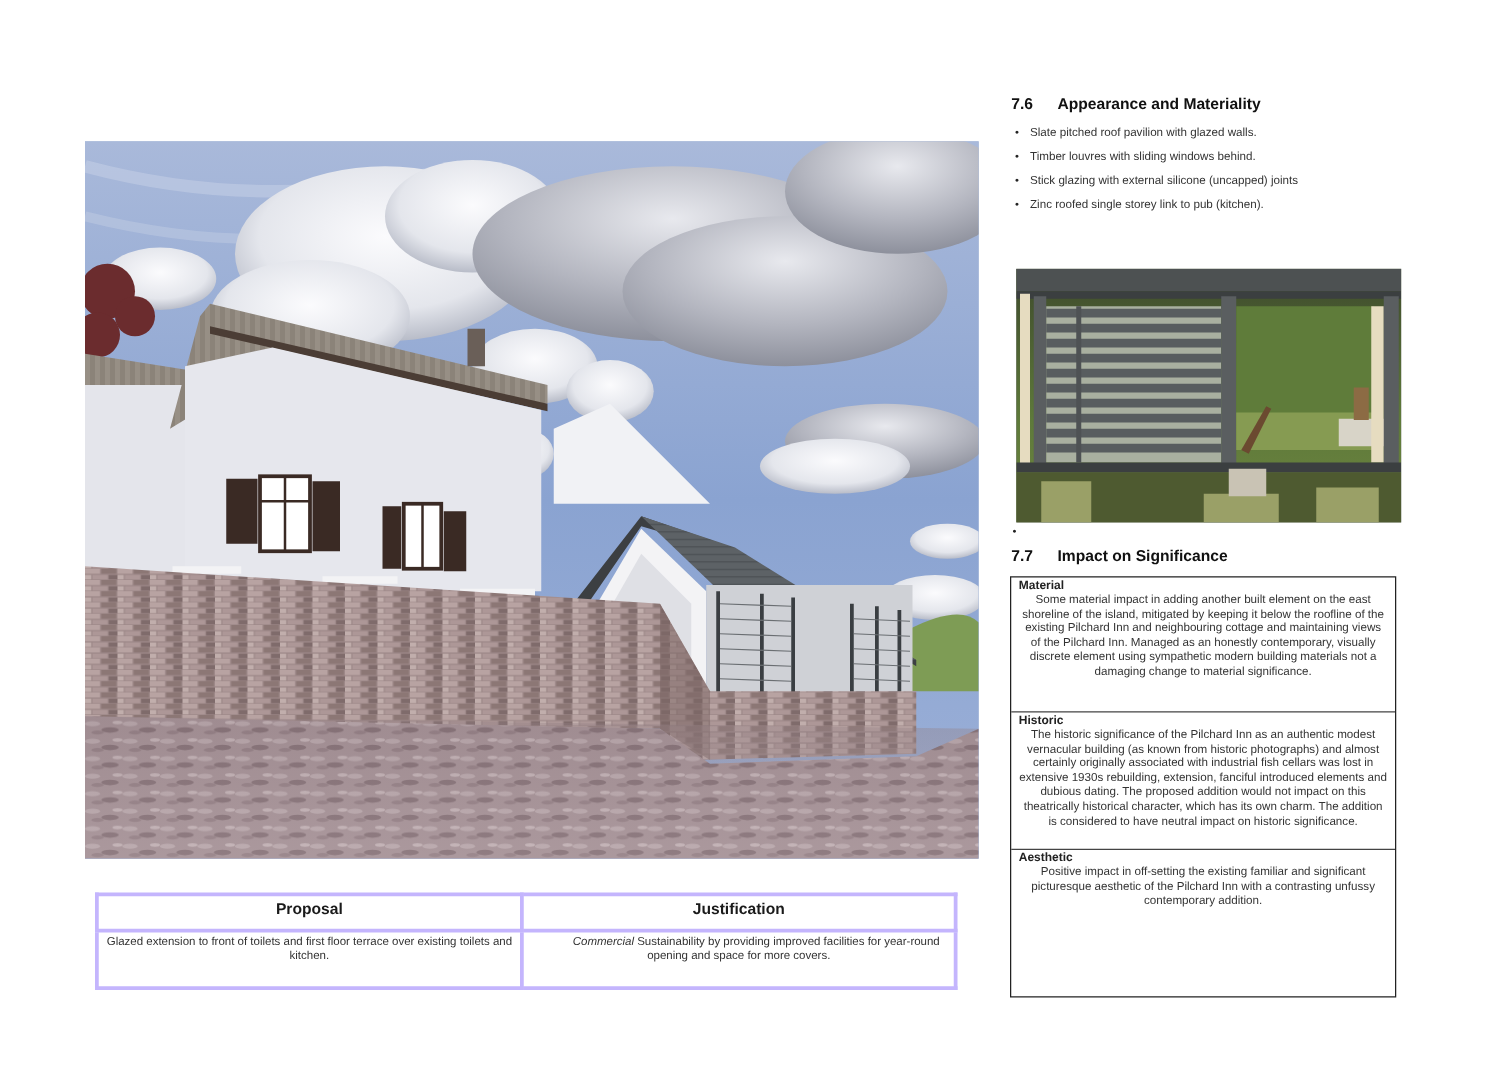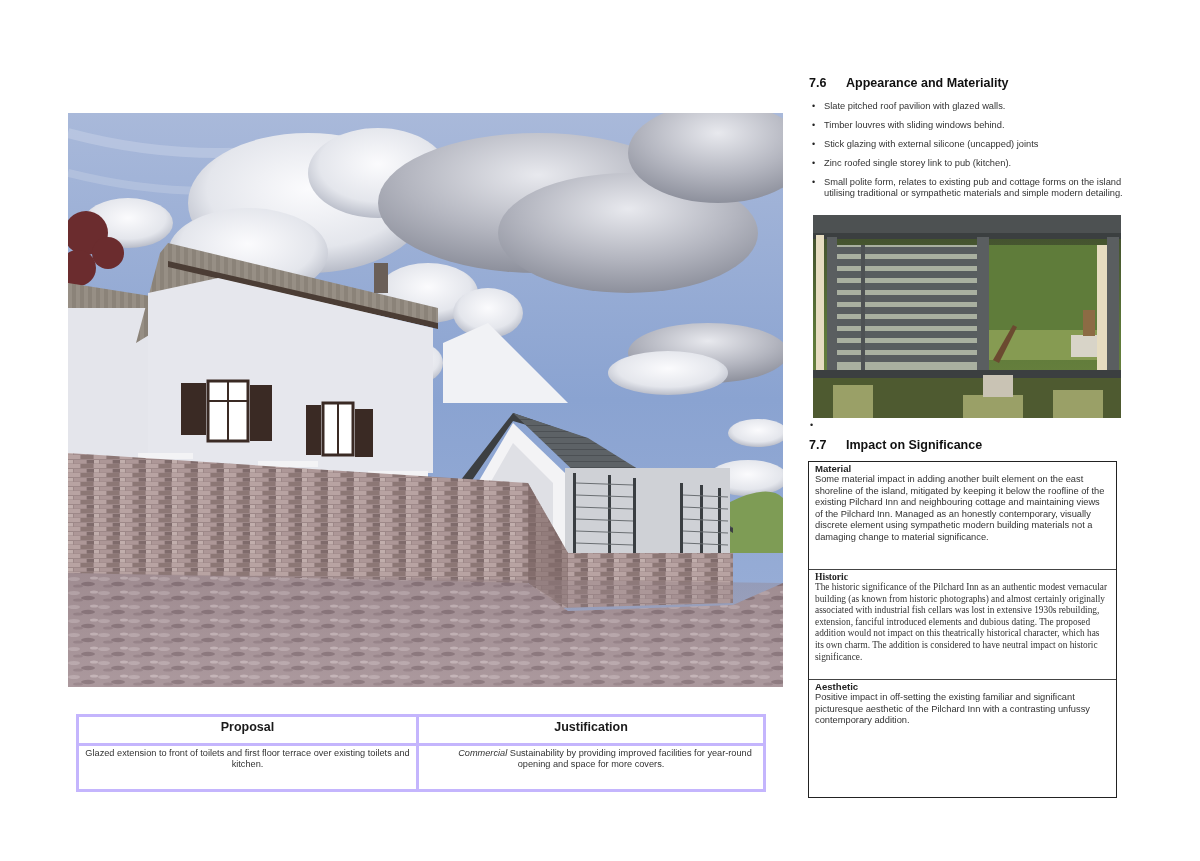--- a/index.html
+++ b/index.html
@@ -25,24 +25,24 @@
 
   .photo { position: absolute; left: 813px; top: 215px; width: 308px; height: 203px; overflow: hidden; background: #5a6350; }
   .photo svg { display: block; width: 100%; height: 100%; }
 
   .stray-bullet { position: absolute; left: 810px; top: 420px; font-size: 9px; color: #222; }
 
   .impact-box { position: absolute; left: 808px; top: 461px; width: 309px; height: 337px; border: 1.3px solid #222; }
   .impact-row { border-bottom: 1px solid #444; padding: 1px 6px 2px 6px; }
   .impact-row:last-child { border-bottom: none; }
   .impact-row .h { font-size: 9.6px; font-weight: bold; color: #222; line-height: 11px; }
-  .impact-row .t { font-size: 9.3px; line-height: 11.6px; color: #333; }
+  .impact-row .t { font-size: 9.3px; line-height: 11.6px; color: #333; text-align: center; }
   .impact-row .sig { font-style: italic; font-size: 9.3px; line-height: 11px; color: #333; }
   .r1 { height: 108px; }
-  .r2 { height: 110px; font-family: Liberation Serif, serif; }
+  .r2 { height: 110px; }
   .r3 { height: 58px; }
 </style>
 </head>
 <body>
 
 <div class="render" title="Architectural render of the Pilchard Inn with proposed glazed pavilion extension behind a stone wall">
   <svg viewBox="0 0 715 574" preserveAspectRatio="none">
     <defs>
       <linearGradient id="sky" x1="0" y1="0" x2="0" y2="1">
         <stop offset="0" stop-color="#a9b9da"></stop>
@@ -210,21 +210,20 @@
 
 <div class="section-heading" style="top:76px;">
   <span class="num">7.6</span><span>Appearance and Materiality</span>
 </div>
 
 <ul class="bullets">
   <li>Slate pitched roof pavilion with glazed walls.</li>
   <li>Timber louvres with sliding windows behind.</li>
   <li>Stick glazing with external silicone (uncapped) joints</li>
   <li>Zinc roofed single storey link to pub (kitchen).</li>
-  <li>Small polite form, relates to existing pub and cottage forms on the island utilising traditional or sympathetic materials and simple modern detailing.</li>
 </ul>
 
 <div class="photo" title="Precedent photo of pavilion with timber louvres and sliding glazing">
   <svg viewBox="0 0 308 203" preserveAspectRatio="none">
     <defs>
       <linearGradient id="greenery" x1="0" y1="0" x2="0" y2="1">
         <stop offset="0" stop-color="#3e4a2c"></stop>
         <stop offset="0.6" stop-color="#5e7a3a"></stop>
         <stop offset="1" stop-color="#6e8440"></stop>
       </linearGradient>

